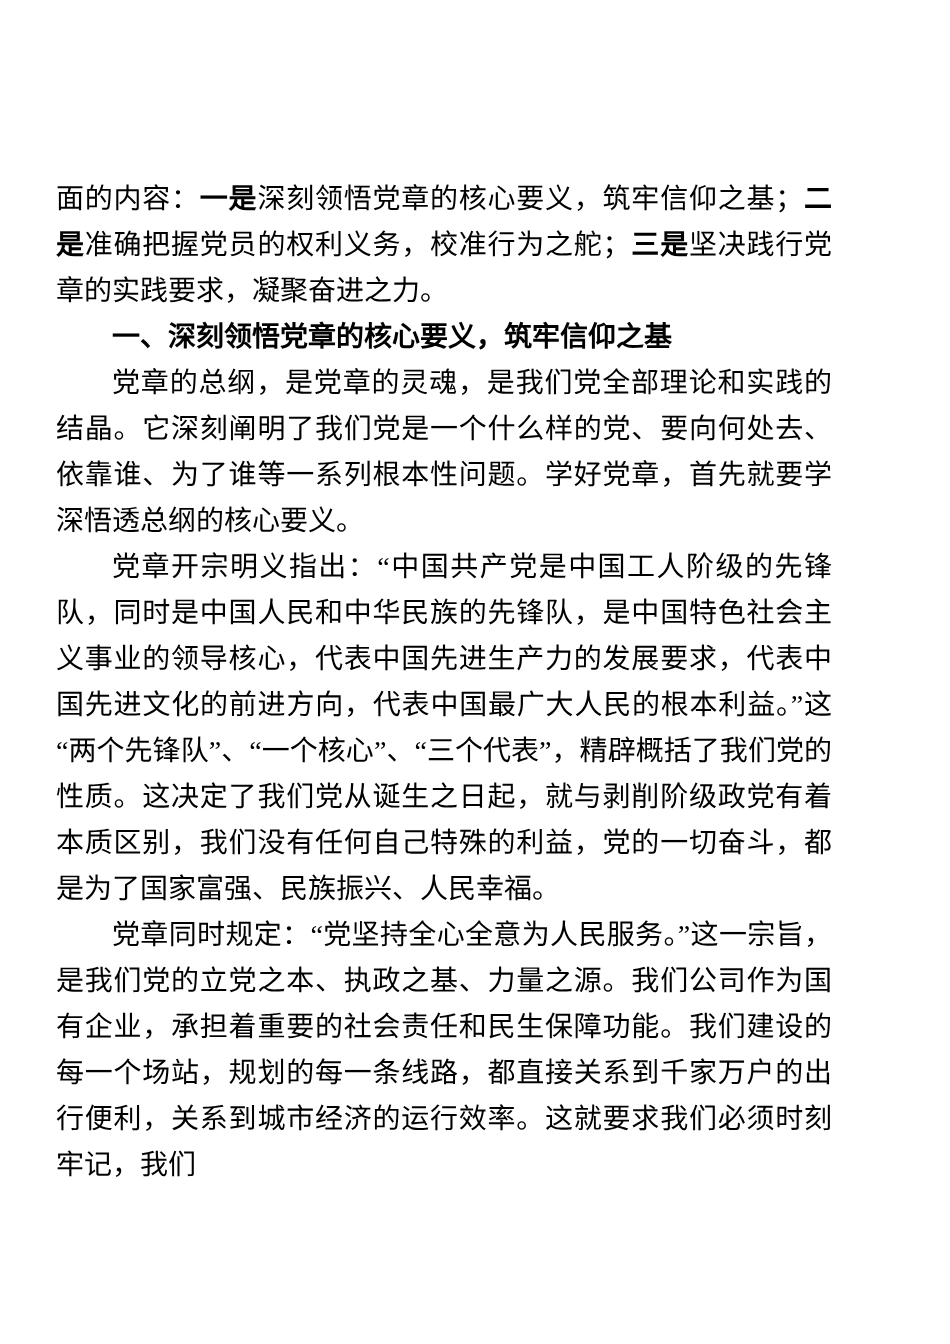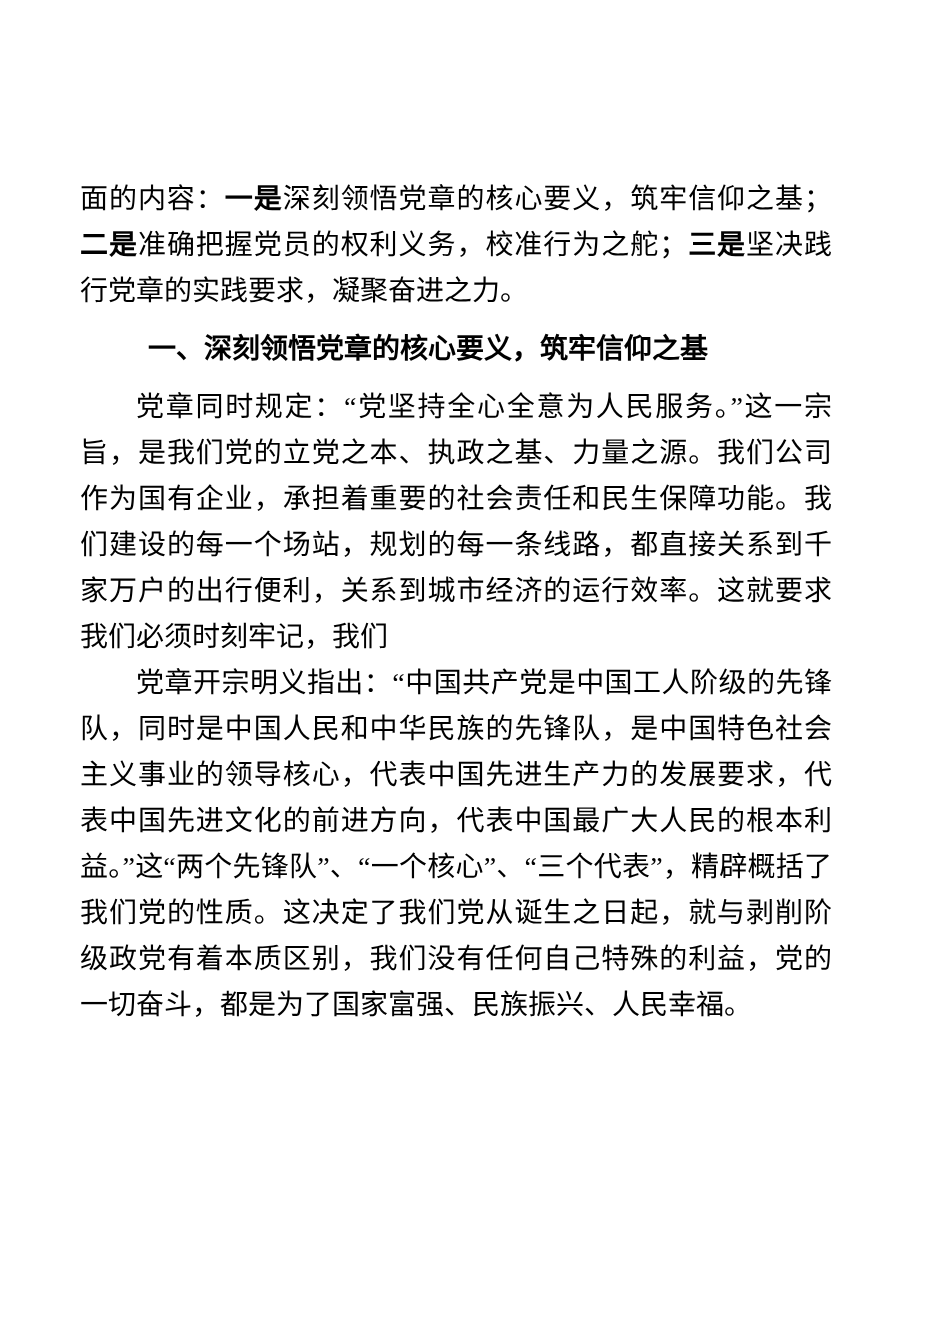--- a/index.html
+++ b/index.html
@@ -7,59 +7,60 @@
     padding: 0;
     background: #ffffff;
   }
   .page {
     position: relative;
     width: 950px;
     height: 1344px;
     background: #ffffff;
     overflow: hidden;
     box-sizing: border-box;
-    padding: 176px 118px 0 80px;
+    padding: 176px 118px 0 56px;
   }
   .doc {
     font-family: "Liberation Serif", "DejaVu Serif", serif;
     font-size: 28px;
     line-height: 46px;
     color: #000000;
     text-align: justify;
     text-justify: inter-ideograph;
     word-break: break-all;
   }
   .doc p {
     margin: 0;
     text-indent: 2em;
   }
   .doc p.no-indent {
     text-indent: 0;
   }
   .doc h2 {
-    margin: 12px;
+    margin: 0;
     font-size: 28px;
     line-height: 46px;
     font-weight: bold;
     text-indent: 2em;
   }
   .doc b {
     font-weight: bold;
   }
 </style>
 </head>
 <body>
 
 <div class="page">
   <div class="doc">
 
     <p class="no-indent"><span>面的内容：</span><b>一是</b><span>深刻领悟党章的核心要义，筑牢信仰之基；</span><b>二是</b><span>准确把握党员的权利义务，校准行为之舵；</span><b>三是</b><span>坚决践行党章的实践要求，凝聚奋进之力。</span></p>
 
     <h2>一、深刻领悟党章的核心要义，筑牢信仰之基</h2>
 
+    <p>党章的总纲，是党章的灵魂，是我们党全部理论和实践的结晶。它深刻阐明了我们党是一个什么样的党、要向何处去、依靠谁、为了谁等一系列根本性问题。学好党章，首先就要学深悟透总纲的核心要义。</p>
 
 
+    <p>党章开宗明义指出：“中国共产党是中国工人阶级的先锋队，同时是中国人民和中华民族的先锋队，是中国特色社会主义事业的领导核心，代表中国先进生产力的发展要求，代表中国先进文化的前进方向，代表中国最广大人民的根本利益。”这“两个先锋队”、“一个核心”、“三个代表”，精辟概括了我们党的性质。这决定了我们党从诞生之日起，就与剥削阶级政党有着本质区别，我们没有任何自己特殊的利益，党的一切奋斗，都是为了国家富强、民族振兴、人民幸福。</p>
+
     <p>党章同时规定：“党坚持全心全意为人民服务。”这一宗旨，是我们党的立党之本、执政之基、力量之源。我们公司作为国有企业，承担着重要的社会责任和民生保障功能。我们建设的每一个场站，规划的每一条线路，都直接关系到千家万户的出行便利，关系到城市经济的运行效率。这就要求我们必须时刻牢记，我们</p>
-
-    <p>党章开宗明义指出：“中国共产党是中国工人阶级的先锋队，同时是中国人民和中华民族的先锋队，是中国特色社会主义事业的领导核心，代表中国先进生产力的发展要求，代表中国先进文化的前进方向，代表中国最广大人民的根本利益。”这“两个先锋队”、“一个核心”、“三个代表”，精辟概括了我们党的性质。这决定了我们党从诞生之日起，就与剥削阶级政党有着本质区别，我们没有任何自己特殊的利益，党的一切奋斗，都是为了国家富强、民族振兴、人民幸福。</p>
 
   </div>
 </div>
 
 </body></html>

